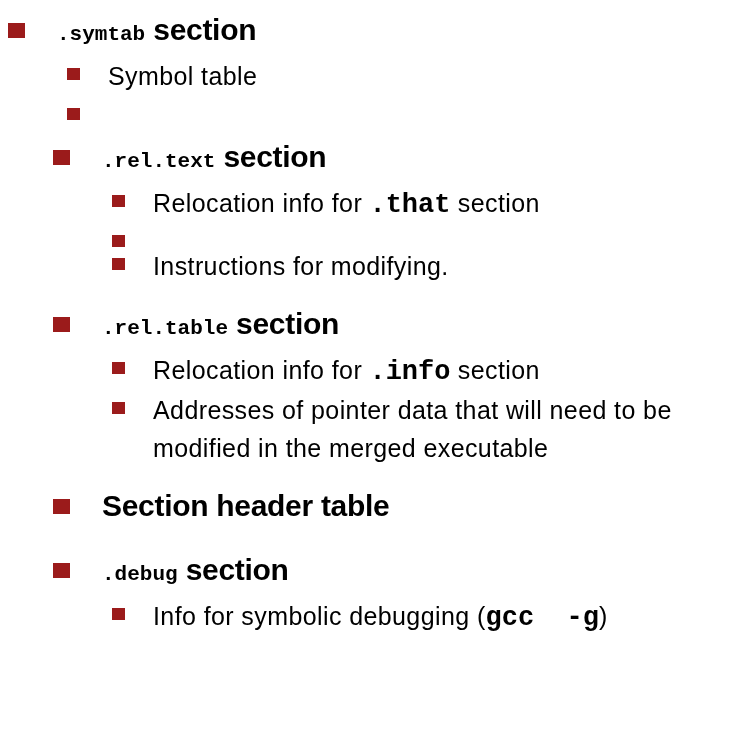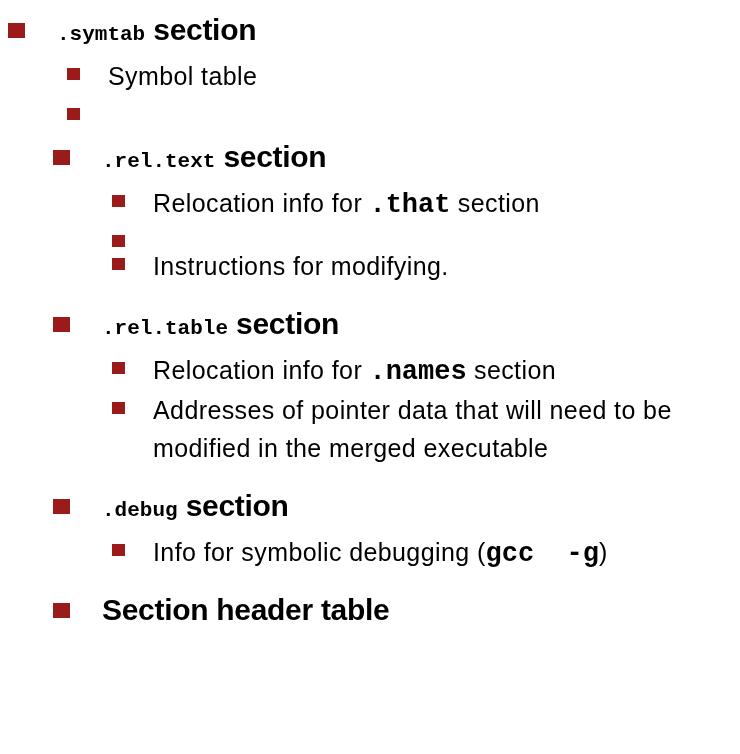--- a/index.html
+++ b/index.html
@@ -119,44 +119,44 @@
     </div>
   </div>
 
   <div class="group">
     <div class="h-row">
       <span class="h-bullet"></span>
       <span class="h-text"><span class="h-code">.rel.table</span><span class="h-sans"> section</span></span>
     </div>
     <div class="s-row">
       <span class="s-bullet"></span>
-      <span class="s-text"><span class="s-pre">Relocation info for </span><span class="s-code">.names</span><span class="s-post"> section</span></span>
+      <span class="s-text"><span class="s-pre">Relocation info for </span><span class="s-code">.info</span><span class="s-post"> section</span></span>
     </div>
     <div class="s-row">
       <span class="s-bullet"></span>
       <span class="s-text"><span class="s-pre">Addresses of pointer data that will need to be
 modified in the merged executable</span><span class="s-code"></span><span class="s-post"></span></span>
+    </div>
+  </div>
+
+  <div class="group">
+    <div class="h-row">
+      <span class="h-bullet"></span>
+      <span class="h-text"><span class="h-code"></span><span class="h-sans">Section header table</span></span>
+    </div>
+    <div class="s-row">
+
+      <span class="s-text"><span class="s-code"></span><span class="s-post"></span></span>
     </div>
   </div>
 
   <div class="group">
     <div class="h-row">
       <span class="h-bullet"></span>
       <span class="h-text"><span class="h-code">.debug</span><span class="h-sans"> section</span></span>
     </div>
     <div class="s-row">
       <span class="s-bullet"></span>
       <span class="s-text"><span class="s-pre">Info for symbolic debugging (</span><span class="s-code">gcc  -g</span><span class="s-post">)</span></span>
     </div>
   </div>
 
-  <div class="group">
-    <div class="h-row">
-      <span class="h-bullet"></span>
-      <span class="h-text"><span class="h-code"></span><span class="h-sans">Section header table</span></span>
-    </div>
-    <div class="s-row">
-
-      <span class="s-text"><span class="s-code"></span><span class="s-post"></span></span>
-    </div>
-  </div>
-
 </div>
 
 </body></html>

